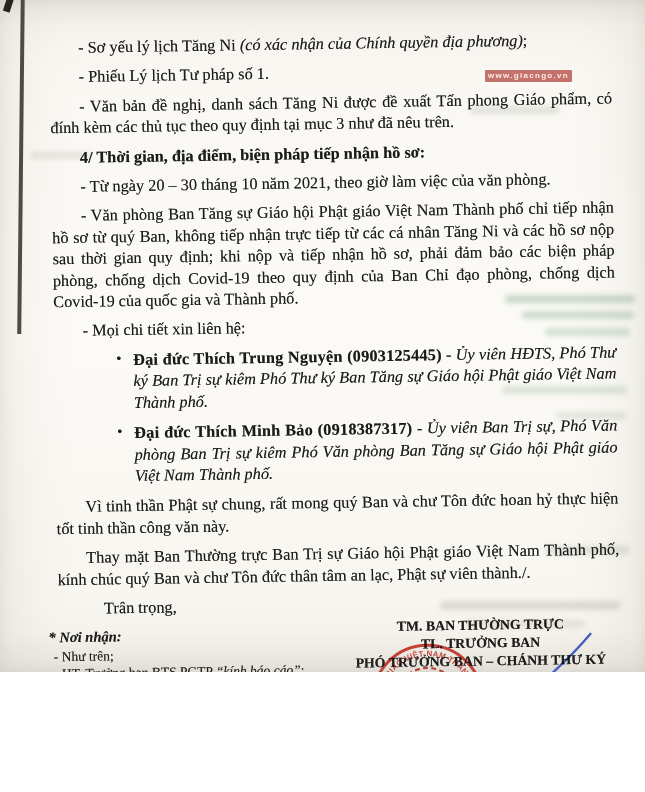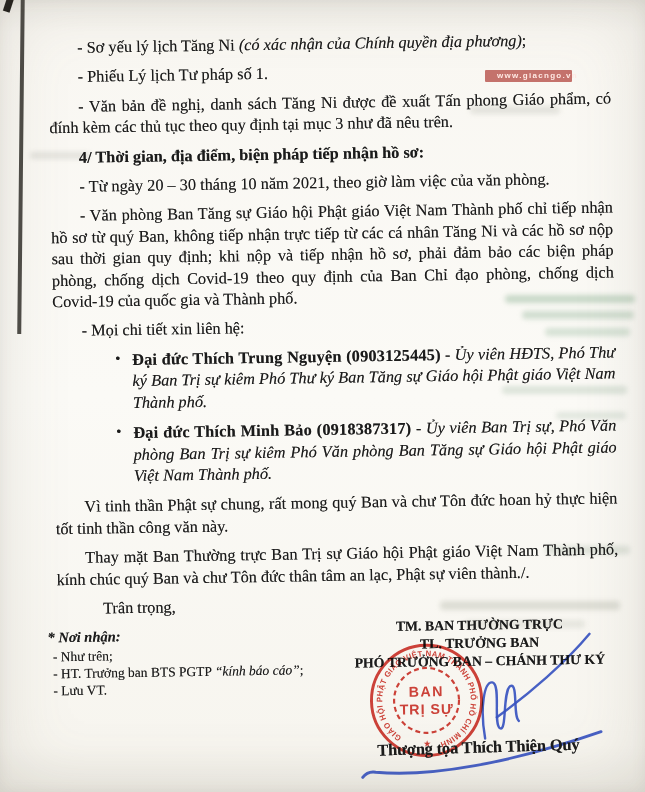--- a/index.html
+++ b/index.html
@@ -1,18 +1,18 @@
 <!DOCTYPE html>
 <html><head>
 <meta charset="utf-8">
 <style>
   * { box-sizing: border-box; }
   html,body { margin:0; padding:0; background:#ffffff; }
   .page {
-    position:relative; width:645px; height:792px; overflow:hidden;
+    position:relative; width:645px; height:672px; overflow:hidden;
     background: linear-gradient(180deg,#f1efe9 0%,#f9f7f2 4%,#fbfaf6 50%,#f7f5ef 94%,#efede6 100%);
     font-family:"Liberation Serif","DejaVu Serif",serif;
     color:#1b1b1b;
   }
   .page::before{
     content:""; position:absolute; inset:0; z-index:60; pointer-events:none;
     box-shadow: inset 0 0 70px rgba(115,105,88,.17), inset 0 0 14px rgba(120,110,95,.10);
   }
   
   .edge-line{ position:absolute; left:19px; top:-6px; width:3.5px; height:340px;
@@ -64,21 +64,21 @@
     opacity:.88; mix-blend-mode:multiply; }
   .stamp text{ font-family:"Liberation Sans","DejaVu Sans",sans-serif; fill:#c5281e; font-weight:bold; }
 
   .signature{ position:absolute; left:330px; top:600px; width:315px; height:192px;
     mix-blend-mode:multiply; }
   .signature path{ fill:none; stroke:#3752c0; stroke-linecap:round; stroke-linejoin:round; opacity:.92; }
 
   .wm{ position:absolute; left:485px; top:70px; width:87px; height:12px; z-index:45;
     background:rgba(184,84,78,.82); border-radius:1px;
     font-family:"Liberation Sans","DejaVu Sans",sans-serif; font-size:8px; font-weight:bold;
-    color:#ffe9e4; letter-spacing:1.3px; line-height:12px;padding-left:12px; }
+    color:#ffe9e4; letter-spacing:1.3px; text-align:center; line-height:12px; }
 </style>
 </head>
 <body>
 
 <div class="page">
 
   <div class="edge-line"></div>
   <div class="corner-mark"></div>
   <div class="ghost g1"></div>
   <div class="ghost g2"></div>

